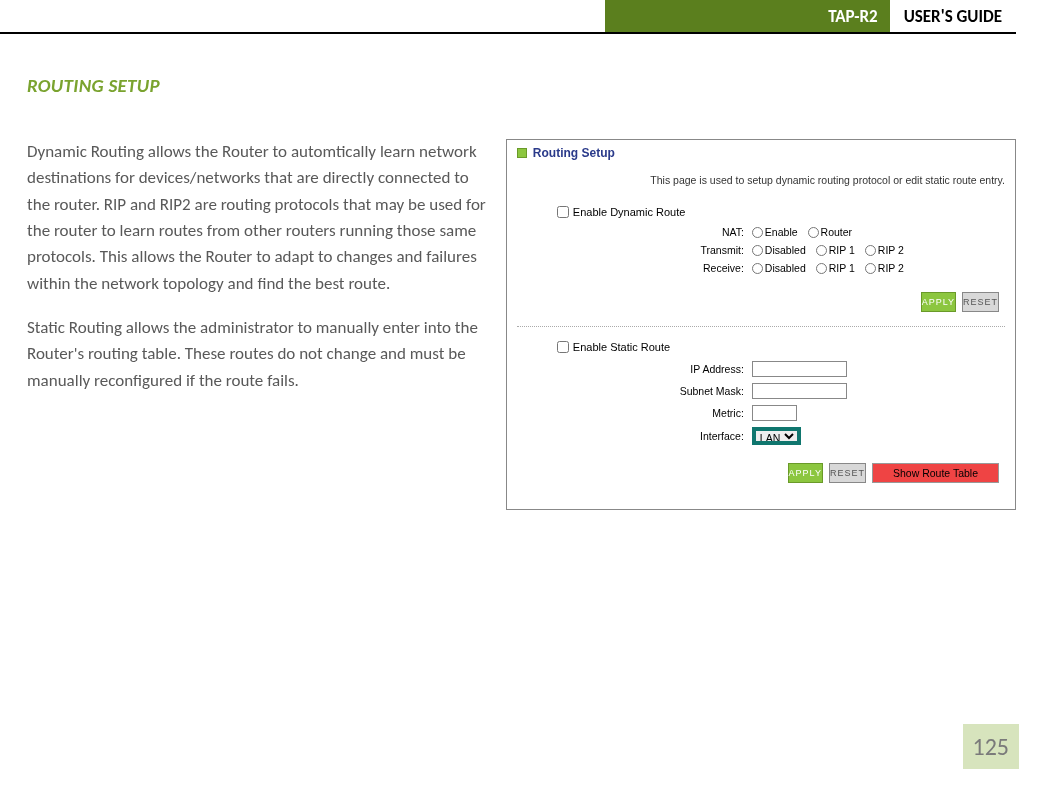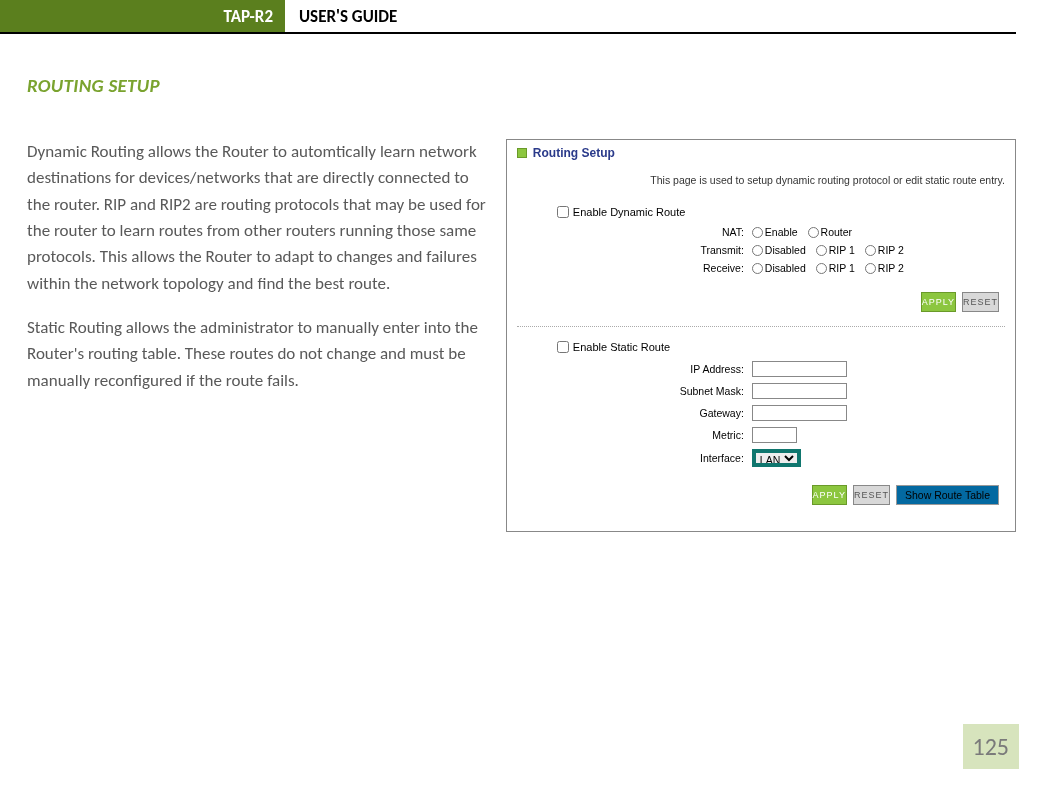--- a/index.html
+++ b/index.html
@@ -8,20 +8,21 @@
     width: 1041px;
     height: 791px;
     position: relative;
     background: #fff;
   }
   .header-bar {
     display: flex;
     align-items: stretch;
     border-bottom: 2px solid #000;
     margin: 0 25px 0 0;
+    justify-content: flex-end;
   }
   .header-left {
     background: #5b7f1e;
     color: transparent;
     width: 215px;
     height: 32px;
   }
   .header-product {
     background: #5b7f1e;
     color: #fff;
@@ -130,25 +131,25 @@
     font-size: 9px;
     letter-spacing: 1px;
     padding: 4px 0;
     border: 1px solid #888;
     cursor: pointer;
     font-family: Arial, sans-serif;
   }
   .btn-apply { background: #8cc63f; color: #fff; border-color:#6a9a29; }
   .btn-reset { background: #d8d8d8; color: #555; }
   .btn-show {
-    background: #0369a1;
+    background: #ef4444;
     color: #000;
     font-size: 10.5px;
     letter-spacing: 0;
-    padding: 3px 8px;
+    padding: 3px 20px;
     border: 1px solid #999;
   }
   .divider {
     border: none;
     border-top: 1px dotted #aaa;
     margin: 4px 0 14px 0;
   }
   .txt-input {
     width: 95px;
     height: 16px;
@@ -262,24 +263,20 @@
       </div>
       <div class="opt-row">
         <span class="opt-label">IP Address:</span>
         <input class="txt-input" type="text" style="">
       </div>
       <div class="opt-row">
         <span class="opt-label">Subnet Mask:</span>
         <input class="txt-input" type="text" style="">
       </div>
       <div class="opt-row">
-        <span class="opt-label">Gateway:</span>
-        <input class="txt-input" type="text" style="">
-      </div>
-      <div class="opt-row">
         <span class="opt-label">Metric:</span>
         <input class="txt-input sm" type="text" style="">
       </div>
       <div class="opt-row">
         <span class="opt-label">Interface:</span>
         <select class="sel">
           <option>LAN</option>
         </select>
       </div>
     </div>

